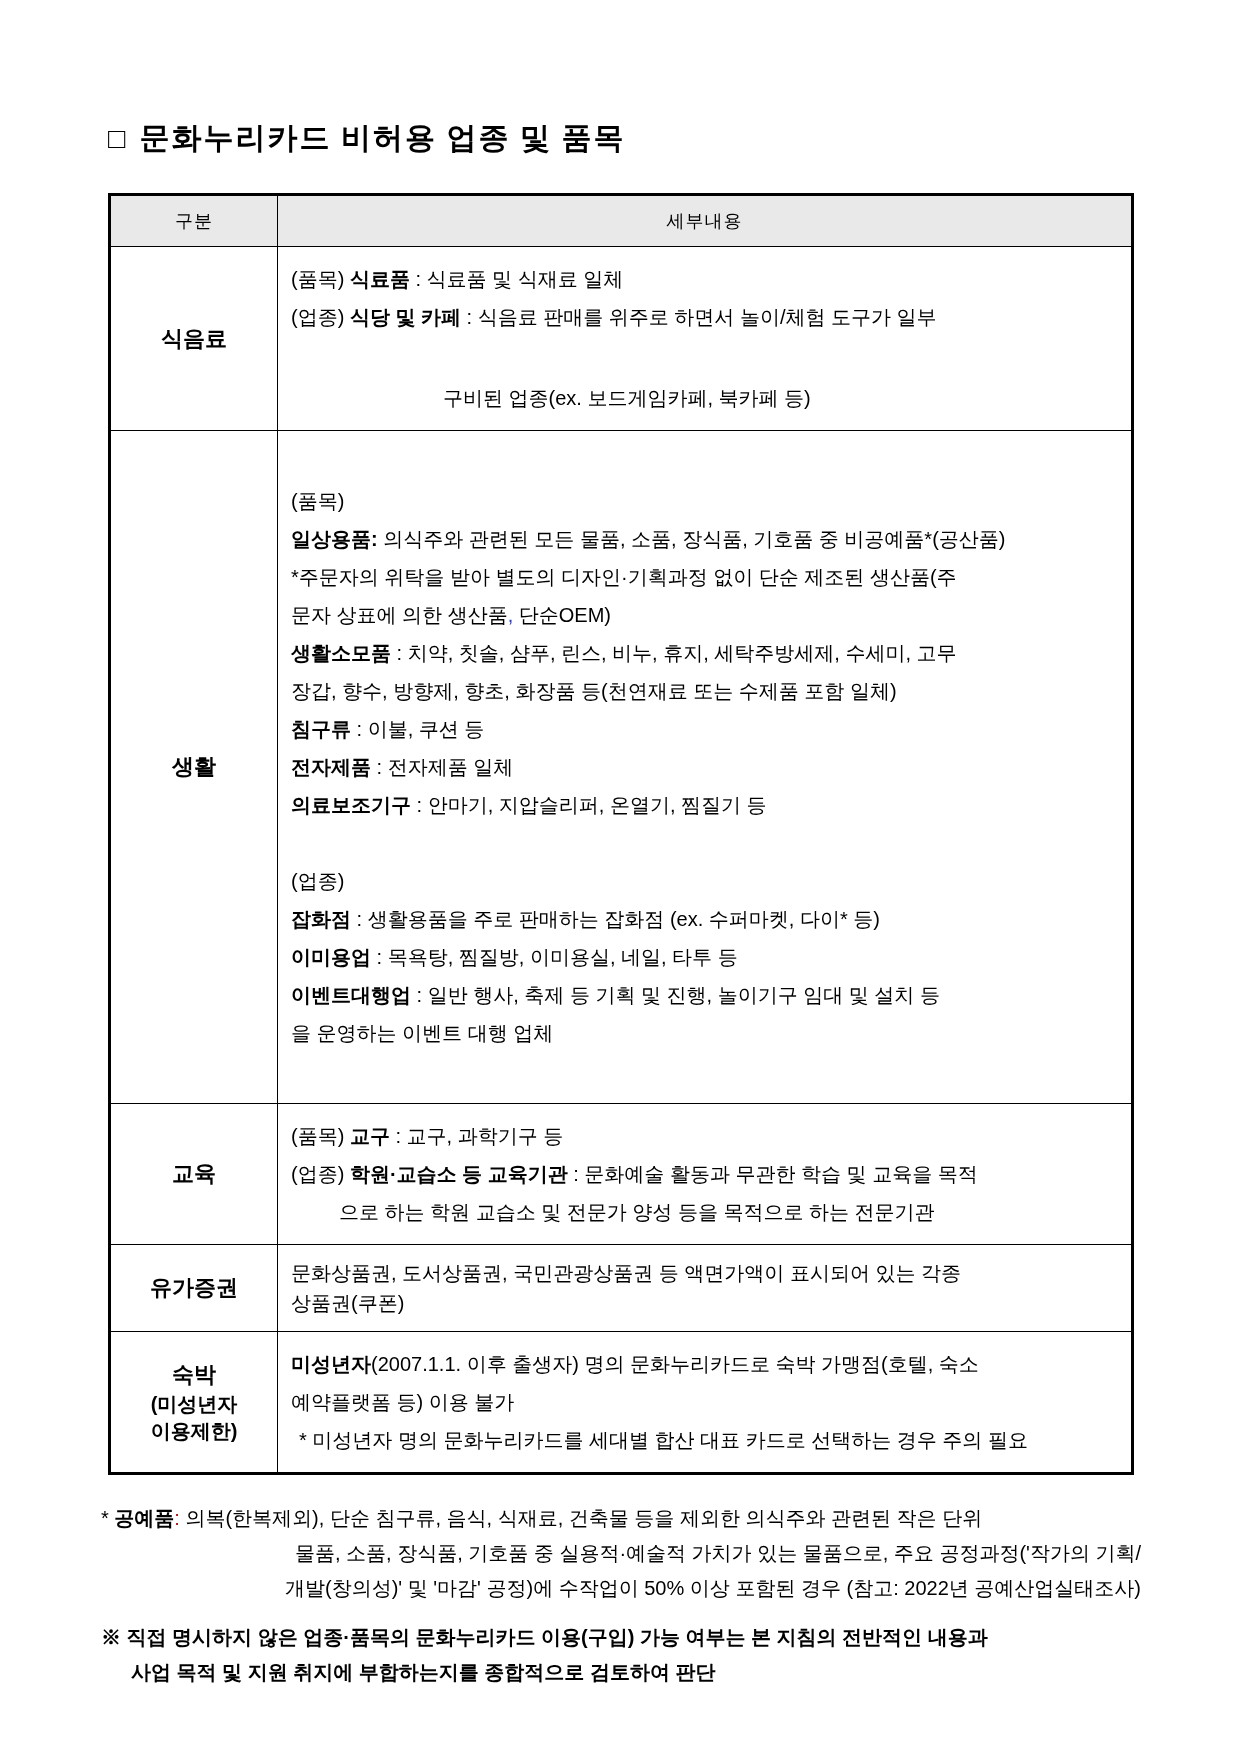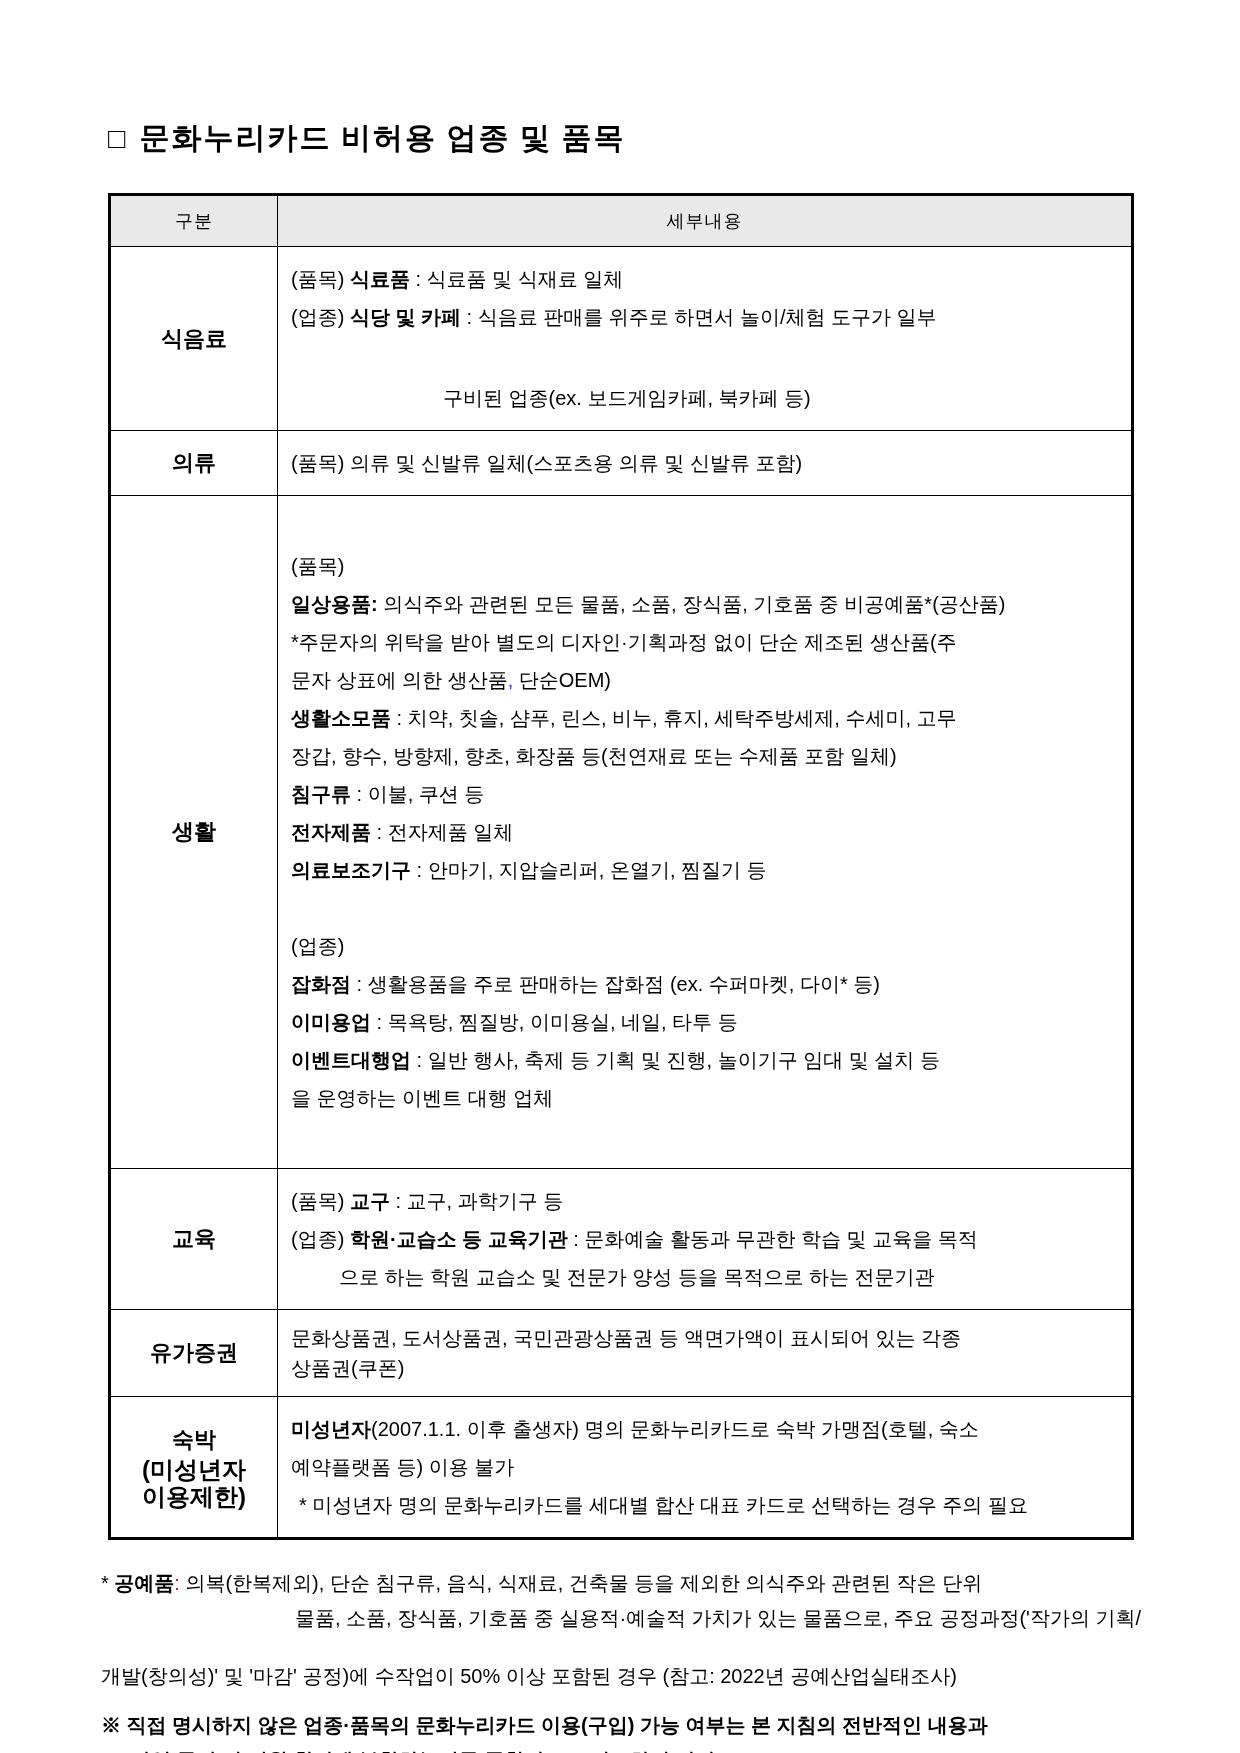--- a/index.html
+++ b/index.html
@@ -48,21 +48,21 @@
     letter-spacing: 1px;
   }
   td.cat {
     width: 168px;
     text-align: center;
     font-weight: bold;
     font-size: 22px;
     padding: 6px 4px;
   }
   td.cat .cat-sub {
-    font-size: 24px;
+    font-size: 20px;
     line-height: 25px;
     margin-top: 2px;
     font-weight: bold;
   }
   td.content {
     padding: 13px 12px 13px 13px;
     font-size: 20px;
     line-height: 38px;
     vertical-align: middle;
   }
@@ -98,28 +98,20 @@
       </tr>
 
     <tr>
           <td class="cat">
             <div>식음료</div>
           </td>
           <td class="content">
             <div class="line"><span>(품목) </span><span style="font-weight: bold;">식료품</span><span> : 식료품 및 식재료 일체</span></div>
             <div class="line"><span>(업종) </span><span style="font-weight: bold;">식당 및 카페</span><span> : 식음료 판매를 위주로 하면서 놀이/체험 도구가 일부</span></div>
             <div class="line" style="padding-left: 152px; margin-top: 43px;"><span>구비된 업종(ex. 보드게임카페, 북카페 등)</span></div>
-          </td>
-        </tr>
-        <tr>
-          <td class="cat">
-            <div>의류</div>
-          </td>
-          <td class="content">
-            <div class="line"><span>(품목) 의류 및 신발류 일체(스포츠용 의류 및 신발류 포함)</span></div>
           </td>
         </tr>
         <tr>
           <td class="cat">
             <div>생활</div>
           </td>
           <td class="content">
             <div class="line">&nbsp;</div>
             <div class="line"><span>(품목)</span></div>
             <div class="line"><span style="font-weight: bold;">일상용품:</span><span> 의식주와 관련된 모든 물품, 소품, 장식품, 기호품 중 비공예품*(공산품)</span></div>
@@ -171,21 +163,21 @@
           </td>
         </tr>
       </tbody>
   </table>
 
   <div class="footnotes">
 
   <div class="footnote">
         <div class="line"><span>* </span><span style="font-weight: bold;">공예품</span><span style="color: rgb(176, 20, 20);">:</span><span> 의복(한복제외), 단순 침구류, 음식, 식재료, 건축물 등을 제외한 의식주와 관련된 작은 단위</span></div>
         <div class="line" style="text-align: right;"><span>물품, 소품, 장식품, 기호품 중 실용적·예술적 가치가 있는 물품으로, 주요 공정과정('작가의 기획/</span></div>
-        <div class="line" style="text-align: left; margin-top: 23px;"><span>개발(창의성)' 및 '마감' 공정)에 수작업이 50% 이상 포함된 경우 (참고: 2022년 공예산업실태조사)</span></div>
+        <div class="line" style="text-align: right;"><span>개발(창의성)' 및 '마감' 공정)에 수작업이 50% 이상 포함된 경우 (참고: 2022년 공예산업실태조사)</span></div>
       </div>
       <div class="footnote emph">
         <div class="line"><span>※ 직접 명시하지 않은 업종·품목의 문화누리카드 이용(구입) 가능 여부는 본 지침의 전반적인 내용과</span></div>
         <div class="line" style="padding-left: 30px;"><span>사업 목적 및 지원 취지에 부합하는지를 종합적으로 검토하여 판단</span></div>
       </div>
     </div>
 
 </div>
 
 </body></html>

